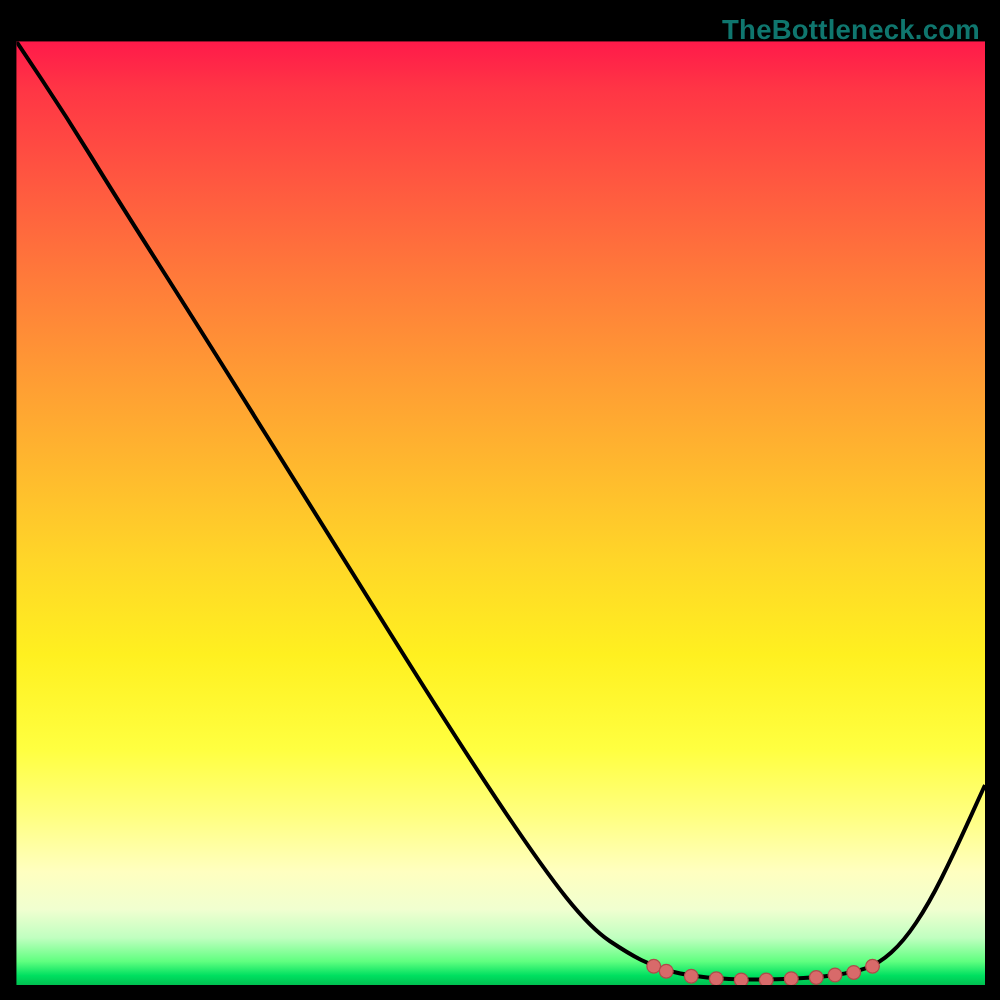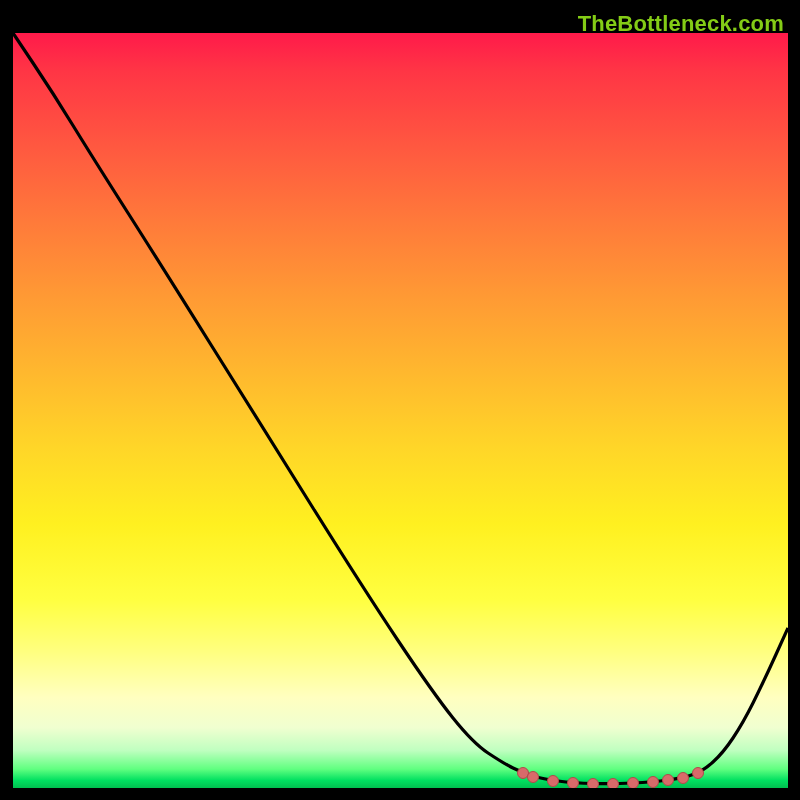--- a/index.html
+++ b/index.html
@@ -16,21 +16,21 @@
     left: 13px;
     top: 13px;
     width: 775px;
     height: 775px;
     background: #000000;
   }
   .watermark {
     position: absolute;
     top: -2px;
     right: 4px;
-    color: #84cc16;
+    color: #0f766e;
     font-size: 22px;
     font-weight: 600;
     letter-spacing: 0.2px;
     z-index: 10;
   }
   .plot-area {
     position: absolute;
     left: 0;
     top: 20px;
     width: 775px;

